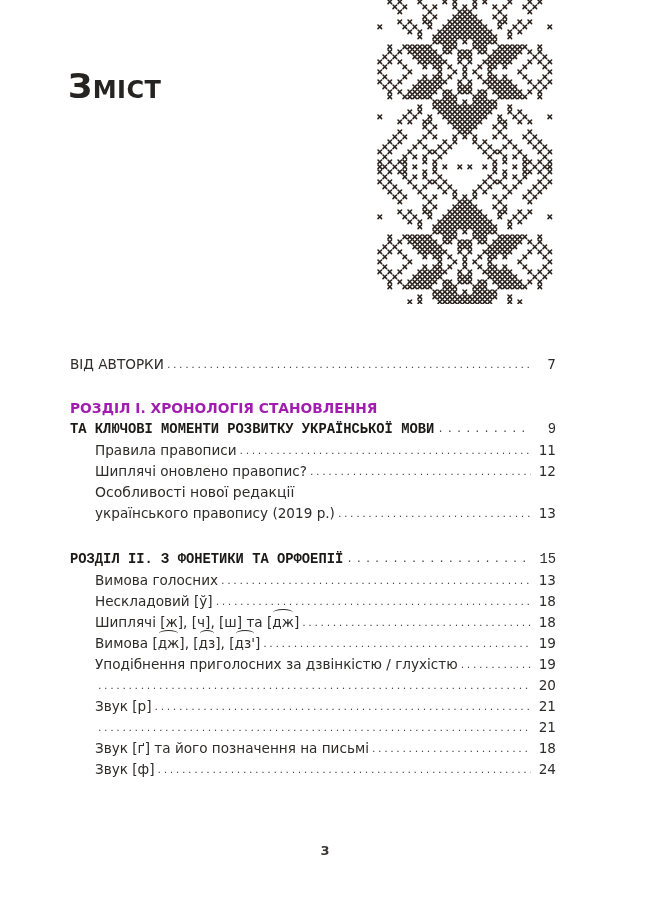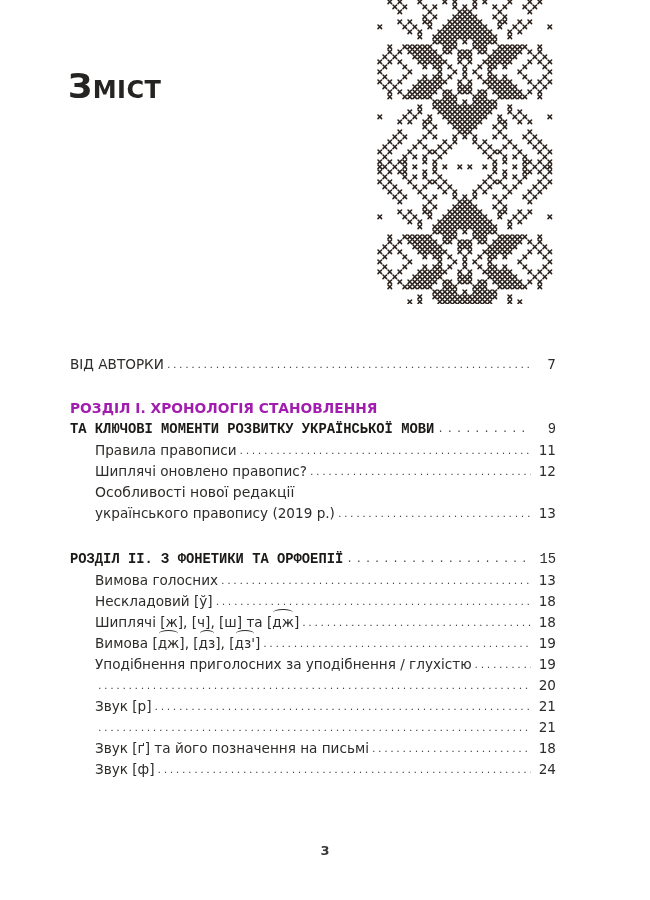--- a/index.html
+++ b/index.html
@@ -93,21 +93,21 @@
     <span class="lbl"><span>Шиплячі [ж], [ч], [ш] та [</span><span class="arc">дж</span><span>]</span></span>
     <span class="dots"></span>
     <span class="pg">18</span>
   </div>
   <div class="toc-row indent">
     <span class="lbl"><span>Вимова [</span><span class="arc">дж</span><span>], [</span><span class="arc">дз</span><span>], [</span><span class="arc">дз'</span><span>]</span></span>
     <span class="dots"></span>
     <span class="pg">19</span>
   </div>
   <div class="toc-row indent">
-    <span class="lbl">Уподібнення приголосних за уподібнення / глухістю</span>
+    <span class="lbl">Уподібнення приголосних за дзвінкістю / глухістю</span>
     <span class="dots"></span>
     <span class="pg">19</span>
   </div>
   <div class="toc-row indent">
     <span class="dots"></span>
     <span class="pg">20</span>
   </div>
   <div class="toc-row indent">
     <span class="lbl">Звук [р]</span>
     <span class="dots"></span>

